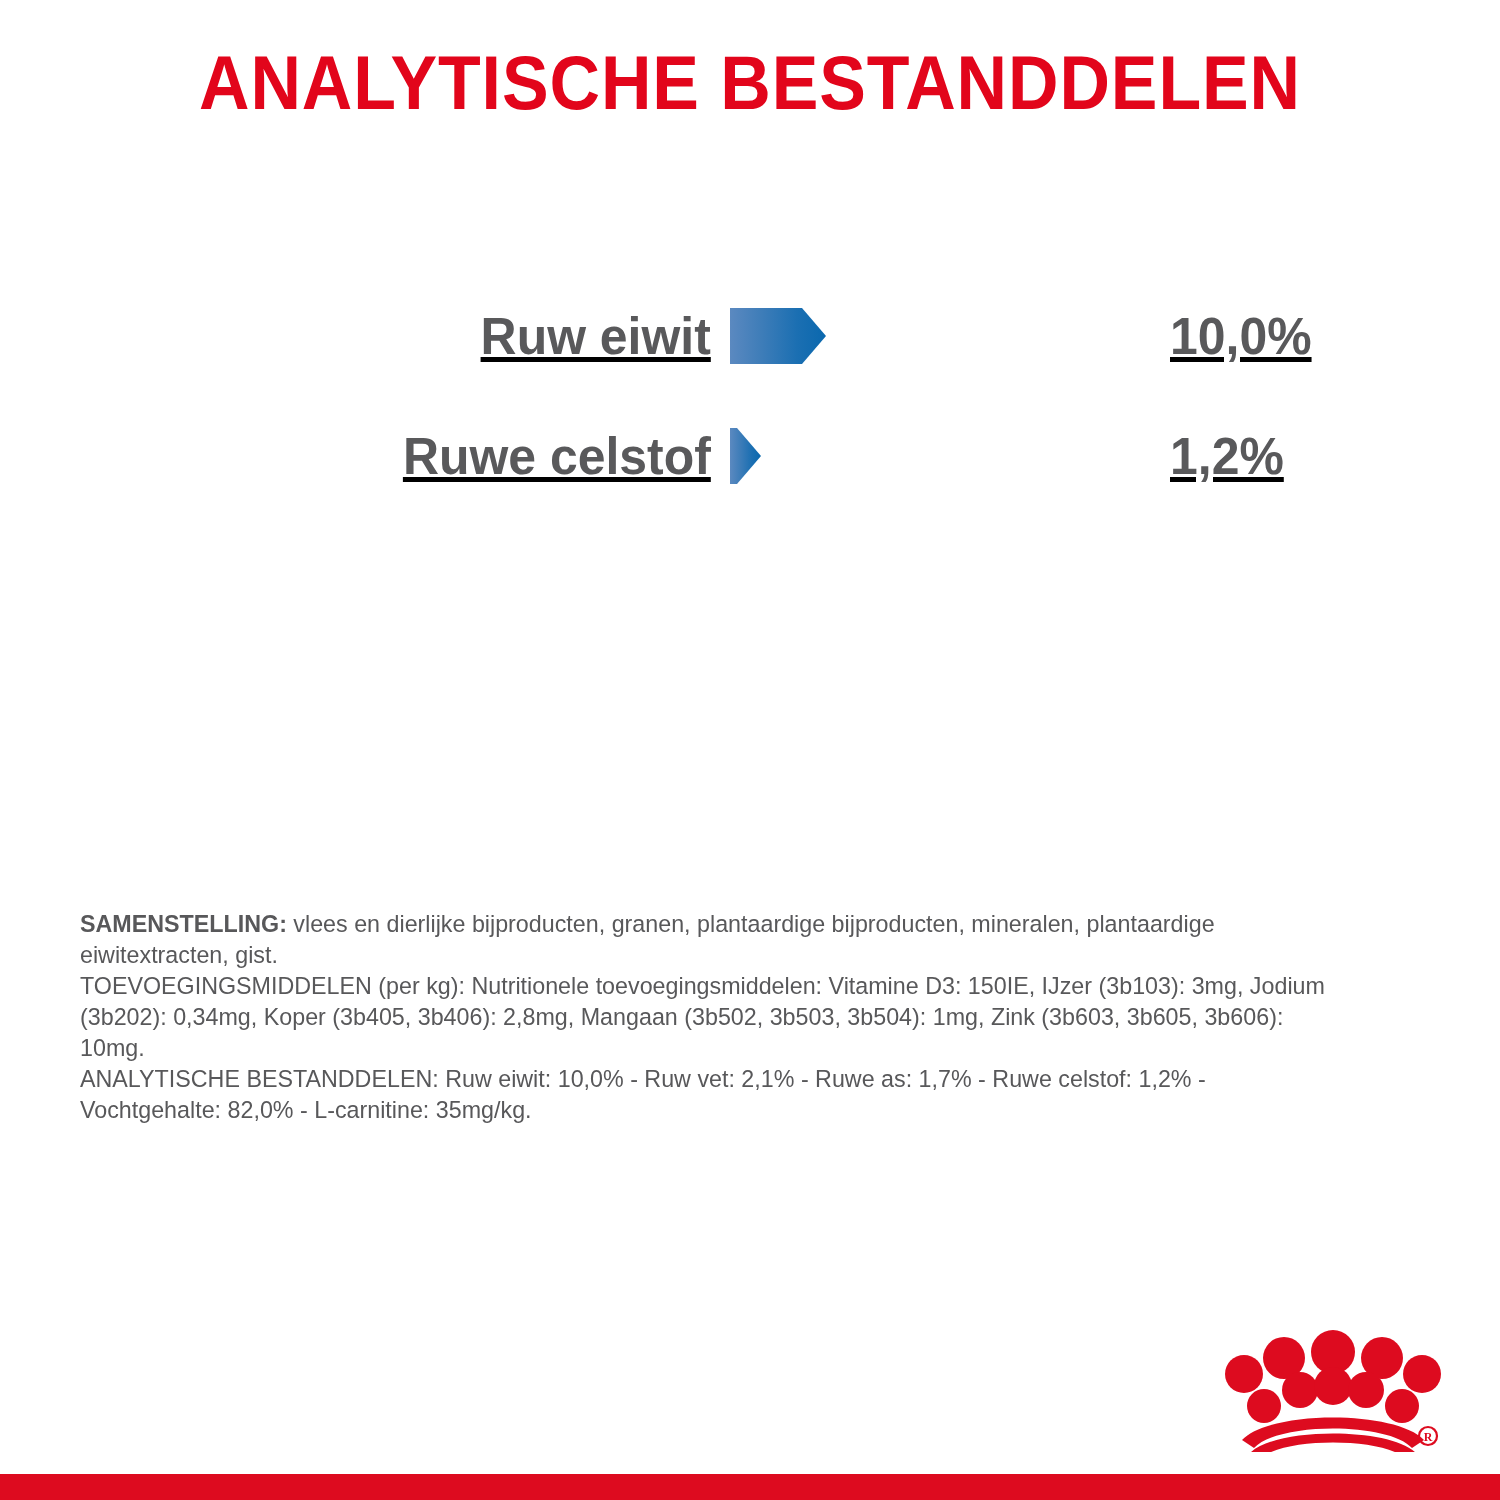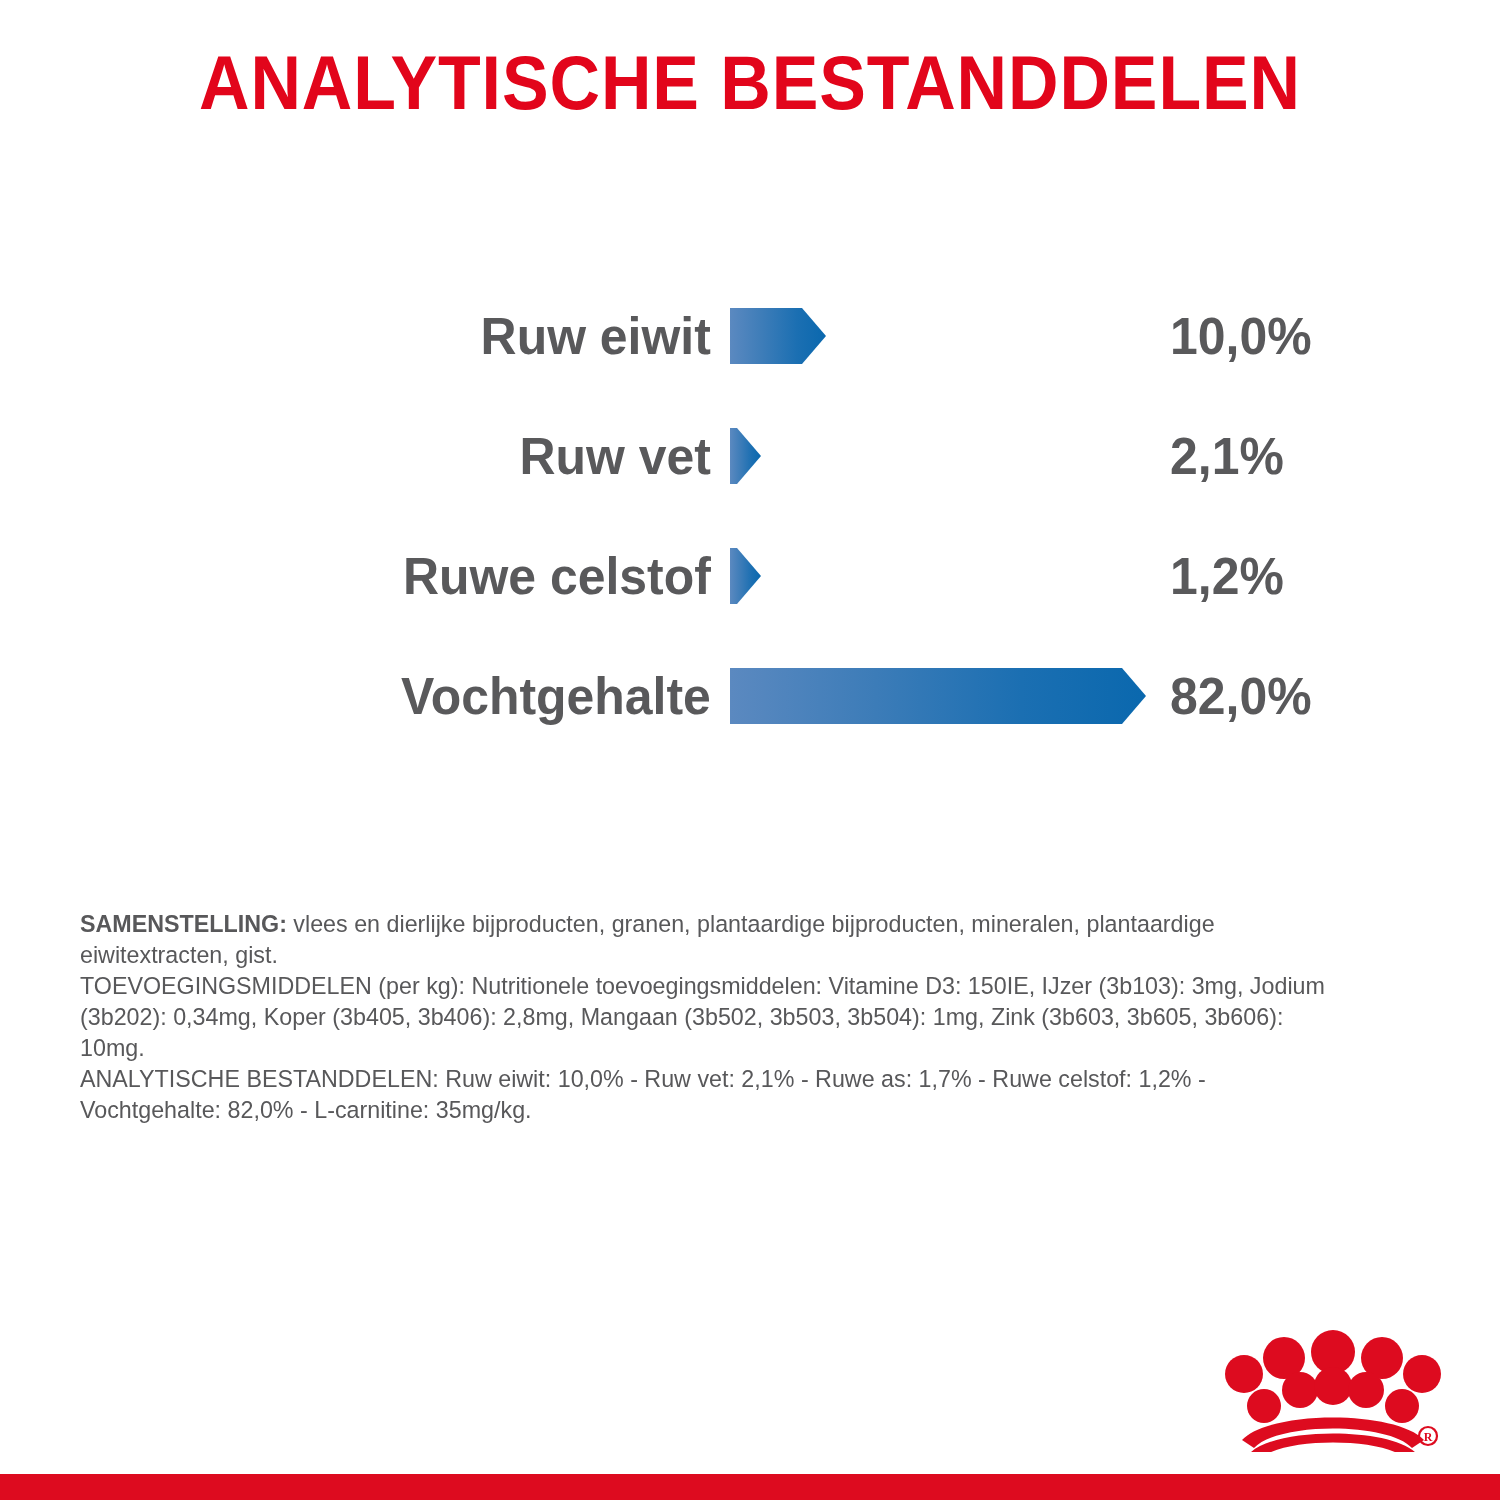--- a/index.html
+++ b/index.html
@@ -31,20 +31,21 @@
     transform-origin: center top;
     white-space: nowrap;
   }
 
   
   #nutrient-table {
     position: absolute;
     top: 276px;
     left: 0;
     width: 1500px;
+    text-decoration: underline;
   }
   .nutrient-row {
     display: flex;
     align-items: center;
     height: 120px;
   }
   .nutrient-label {
     width: 730px;
     text-align: right;
     padding-right: 20px;
@@ -127,39 +128,25 @@
 
 <div id="nutrient-table">
     <div class="nutrient-row">
       <div class="nutrient-label">Ruw eiwit</div>
       <div class="nutrient-bar-wrap">
         <div class="nutrient-bar" style="width: 96px;"></div>
       </div>
       <div class="nutrient-value">10,0%</div>
     </div>
     <div class="nutrient-row">
-      <div class="nutrient-label">Ruw vet</div>
-      <div class="nutrient-bar-wrap">
-        <div class="nutrient-bar" style="width: 31px;"></div>
-      </div>
-      <div class="nutrient-value">2,1%</div>
-    </div>
-    <div class="nutrient-row">
       <div class="nutrient-label">Ruwe celstof</div>
       <div class="nutrient-bar-wrap">
         <div class="nutrient-bar" style="width: 31px;"></div>
       </div>
       <div class="nutrient-value">1,2%</div>
-    </div>
-    <div class="nutrient-row">
-      <div class="nutrient-label">Vochtgehalte</div>
-      <div class="nutrient-bar-wrap">
-        <div class="nutrient-bar" style="width: 416px;"></div>
-      </div>
-      <div class="nutrient-value">82,0%</div>
     </div>
   </div>
 
 <div id="composition">
   <p>
     <span class="heading">SAMENSTELLING:</span><span> vlees en dierlijke bijproducten, granen, plantaardige bijproducten, mineralen, plantaardige eiwitextracten, gist.</span>
   </p>
   <p>TOEVOEGINGSMIDDELEN (per kg): Nutritionele toevoegingsmiddelen: Vitamine D3: 150IE, IJzer (3b103): 3mg, Jodium (3b202): 0,34mg, Koper (3b405, 3b406): 2,8mg, Mangaan (3b502, 3b503, 3b504): 1mg, Zink (3b603, 3b605, 3b606): 10mg.</p>
   <p>ANALYTISCHE BESTANDDELEN: Ruw eiwit: 10,0% - Ruw vet: 2,1% - Ruwe as: 1,7% - Ruwe celstof: 1,2% - Vochtgehalte: 82,0% - L-carnitine: 35mg/kg.</p>
 </div>

